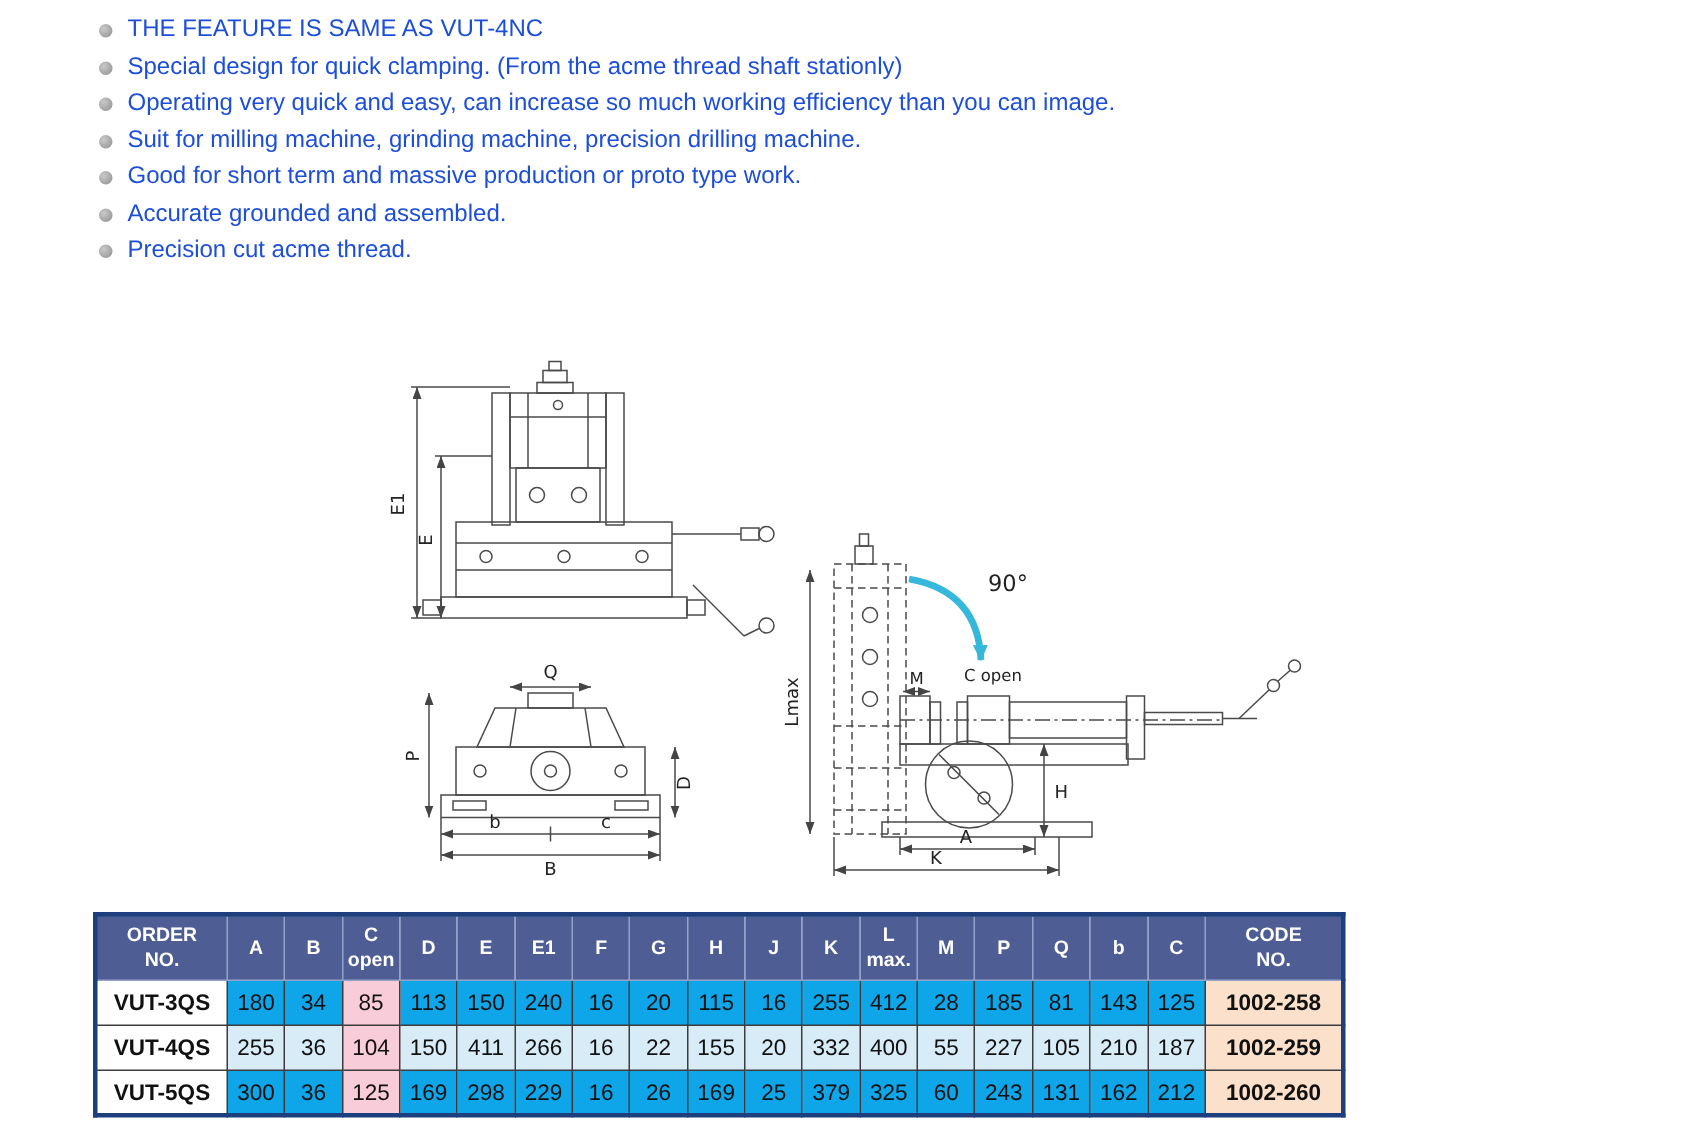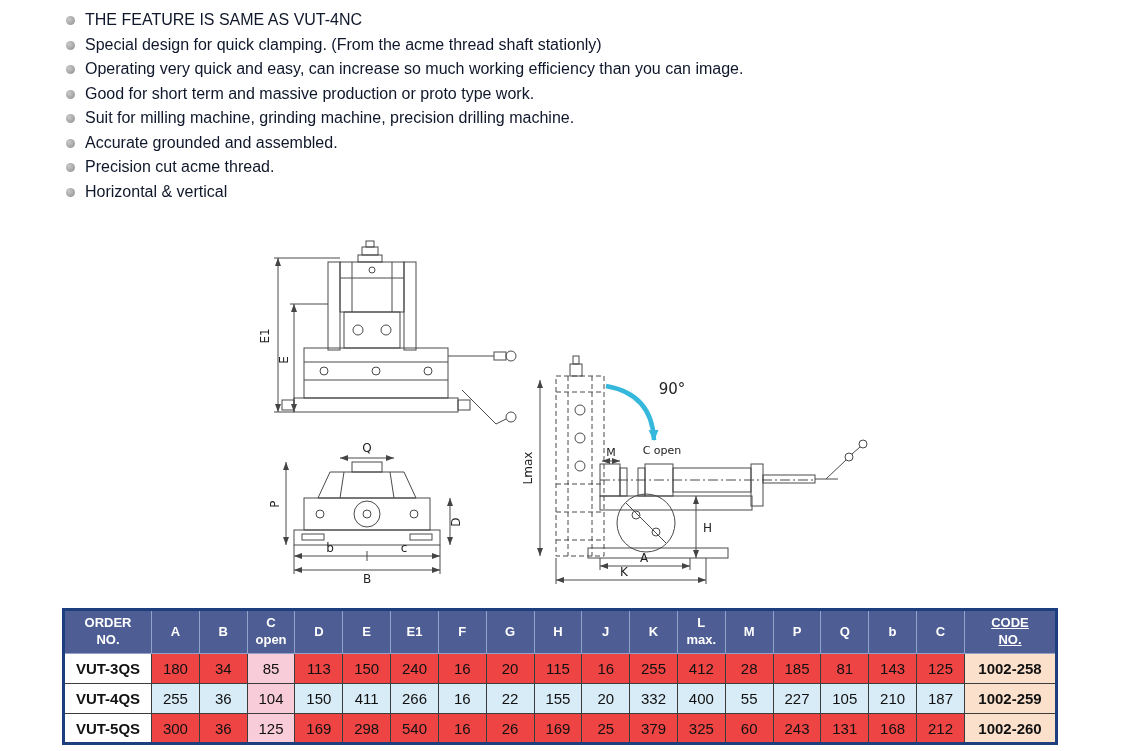--- a/index.html
+++ b/index.html
@@ -15,92 +15,88 @@
   .features {
     position:absolute; left:66px; top:8px;
     list-style:none; width:980px;
   }
   .features li { display:flex; align-items:flex-start; }
   .dot {
     flex:none; width:9px; height:9px; border-radius:50%;
     background:radial-gradient(circle at 35% 35%, #c9c9c9, #8e8e8e);
     margin:8px 10px 0 0;
   }
-  .ftext { font-size:16px; line-height:24.5px; color:#0f172a; }
+  .ftext { font-size:16px; line-height:24.5px; color:#1d4ed8; }
 
   
   .drawings {
     position:absolute; left:248px; top:240px;
     width:640px; height:358px;
   }
   .drawings text { font-family:"DejaVu Sans", sans-serif; }
 
   
   .spec-table {
-    position:absolute; left:62px; top:608px; width:996px;
+    position:absolute; left:62px; top:608px; width:835px;
     border-collapse:collapse; table-layout:fixed;
     border:3px solid var(--outer-border, #1d3f7d);
   }
   .spec-table th {
     background:var(--header-bg, #4e5e95);
     color:var(--header-text, #ffffff);
     font-size:13px; font-weight:bold;
     border:1px solid #93a2c9;
     padding:3px 1px; height:44px;
     text-align:center; vertical-align:middle;
     white-space:pre-line; line-height:1.3;
   }
   .spec-table td {
     border:1px solid #3c3c3c;
-    background:#ef4444; color:#111;
+    background:#0ea5e9; color:#111;
     font-size:15px; text-align:center; vertical-align:middle;
     padding:4px 1px; height:30px;
   }
   .spec-table td.order-cell { font-weight:bold; background:#ffffff !important; }
   .spec-table tr.row-alt td { background:var(--alt-row-bg, #d8ecf7); }
   .spec-table td.pink  { background:var(--c-open-bg, #f8ccd9) !important; }
   .spec-table td.peach { background:var(--code-bg,  #fbe1cc) !important;font-weight:bold; }
   .col-order { width:88px; }
-  .col-code  { width:92px;text-decoration:underline; }
+  .col-code  { width:92px; }
 </style>
 </head>
 <body>
 
 <ul class="features">
     <li>
       <span class="dot"></span>
       <span class="ftext">THE FEATURE IS SAME AS VUT-4NC</span>
     </li>
     <li>
       <span class="dot"></span>
       <span class="ftext">Special design for quick clamping. (From the acme thread shaft stationly)</span>
     </li>
     <li>
       <span class="dot"></span>
       <span class="ftext">Operating very quick and easy, can increase so much working efficiency than you can image.</span>
     </li>
     <li>
       <span class="dot"></span>
+      <span class="ftext">Suit for milling machine, grinding machine, precision drilling machine.</span>
+    </li>
+    <li>
+      <span class="dot"></span>
       <span class="ftext">Good for short term and massive production or proto type work.</span>
     </li>
     <li>
       <span class="dot"></span>
-      <span class="ftext">Suit for milling machine, grinding machine, precision drilling machine.</span>
-    </li>
-    <li>
-      <span class="dot"></span>
       <span class="ftext">Accurate grounded and assembled.</span>
     </li>
     <li>
       <span class="dot"></span>
       <span class="ftext">Precision cut acme thread.</span>
-    </li>
-    <li>
-      <span class="dot"></span>
-      <span class="ftext">Horizontal &amp; vertical</span>
     </li>
   </ul>
 
 <svg class="drawings" viewBox="0 0 640 358" xmlns="http://www.w3.org/2000/svg">
   <defs>
     <marker id="dim" markerWidth="9" markerHeight="8" refX="8" refY="3" orient="auto-start-reverse" markerUnits="userSpaceOnUse">
       <path d="M0,0 L8,3 L0,6 Z" fill="#444"></path>
     </marker>
     <marker id="cyArr" markerWidth="14" markerHeight="12" refX="10" refY="5" orient="auto" markerUnits="userSpaceOnUse">
       <path d="M0,0 L11,5 L0,10 Z" fill="#35b8dc"></path>
@@ -309,28 +305,28 @@
         <td>187</td>
         <td class="peach">1002-259</td>
       </tr>
       <tr>
         <td class="order-cell">VUT-5QS</td>
         <td>300</td>
         <td>36</td>
         <td class="pink">125</td>
         <td>169</td>
         <td>298</td>
-        <td>540</td>
+        <td>229</td>
         <td>16</td>
         <td>26</td>
         <td>169</td>
         <td>25</td>
         <td>379</td>
         <td>325</td>
         <td>60</td>
         <td>243</td>
         <td>131</td>
-        <td>168</td>
+        <td>162</td>
         <td>212</td>
         <td class="peach">1002-260</td>
       </tr>
     </tbody>
 </table>
 
 </body></html>

